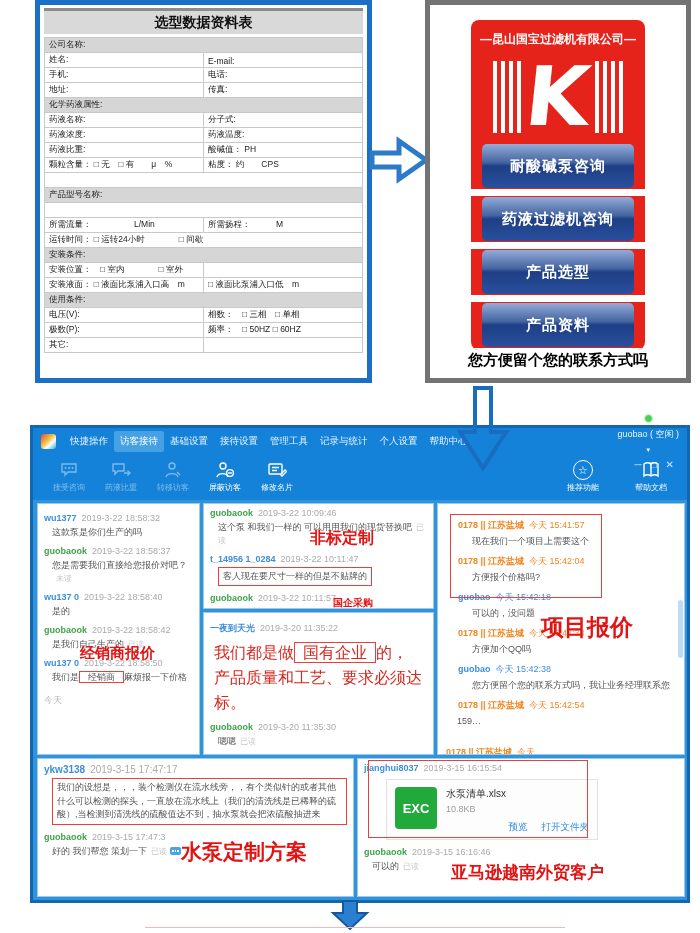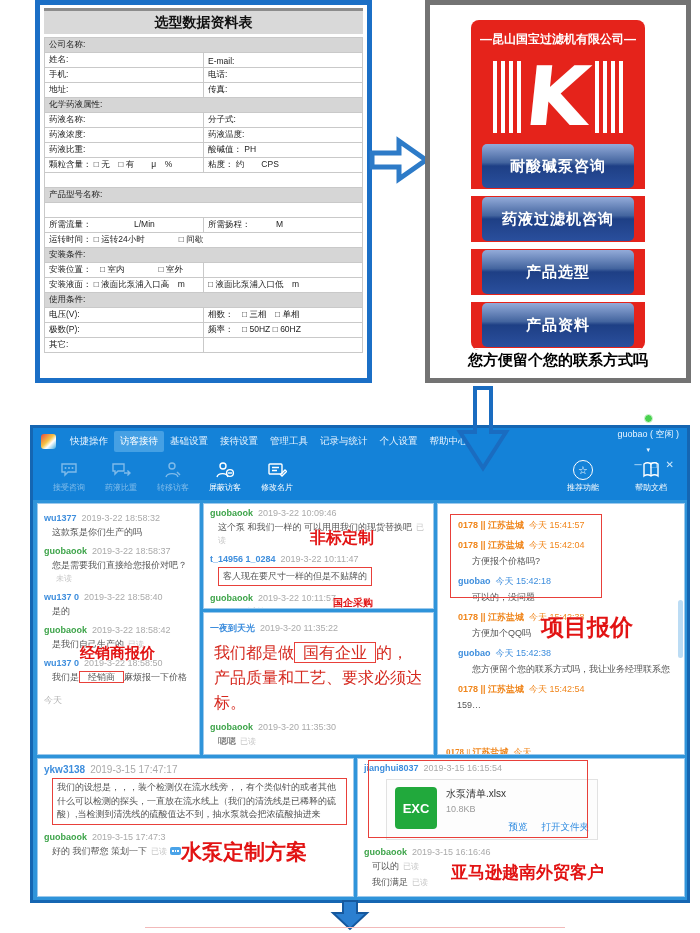--- a/index.html
+++ b/index.html
@@ -98,21 +98,21 @@
       radial-gradient(circle at 5.5px 4px,#fff 0.7px,transparent 1px),
       radial-gradient(circle at 8px 4px,#fff 0.7px,transparent 1px);}
   .boxed{border:1.5px solid #e8403a;padding:2px 4px;display:inline-block;}
   .inline-box{border:1.5px solid #e8403a;padding:0 8px;}
   .bigred{font-size:16px;color:#d5281e;line-height:1.55;margin:6px 4px 2px;
     font-family:"DejaVu Serif",serif;}
   .anno{position:absolute;color:#e21313;font-weight:bold;white-space:nowrap;z-index:20;
     text-shadow:0 0 2px #fff;}
   .redbox{position:absolute;border:1.5px solid #e8403a;z-index:15;pointer-events:none;}
   .vscroll{position:absolute;right:1px;top:96px;width:5px;height:58px;background:#bcdcf4;border-radius:3px;}
-  .clipped-msg{position:absolute;bottom:-5px;left:8px;font-family:Liberation Serif, serif;}
+  .clipped-msg{position:absolute;bottom:-5px;left:8px;}
 
   .file-card{border:1px solid #e2e2e2;background:#fdfdfd;width:212px;margin:6px 0 4px 22px;
     padding:7px 8px 5px;display:flex;gap:9px;box-sizing:border-box;}
   .exc-badge{width:42px;height:42px;background:#21a93c;border-radius:4px;color:#fff;flex:none;
     font-weight:bold;font-size:13px;display:flex;align-items:center;justify-content:center;}
   .file-info{flex:1;font-size:10px;color:#333;}
   .file-size{color:#9a9a9a;font-size:9px;margin-top:3px;}
   .file-actions{margin-top:7px;font-size:9.5px;color:#2f8be0;display:flex;gap:14px;justify-content:flex-end;}
   .file-actions span{cursor:pointer;}
 </style>
@@ -349,20 +349,21 @@
     <div class="panel" id="p-midbottom">
       <div class="mh"><span class="nm visitor">一夜到天光</span><span class="tm">2019-3-20 11:35:22</span></div>
       <div class="bigred"><span>我们都是做</span><span class="inline-box">国有企业</span><span>的，产品质量和工艺、要求必须达标。</span></div>
       <div class="mh"><span class="nm agent">guobaook</span><span class="tm">2019-3-20 11:35:30</span></div>
       <div class="mb"><span>嗯嗯</span><span class="tag">已读</span></div>
     </div>
 
     <div class="panel" id="p-right" style="padding-top:8px;">
       <div class="redbox" style="left:12px;top:10px;width:150px;height:82px;"></div>
       <div class="mh" style="margin-left:14px;"><span class="nm orange">0178 || 江苏盐城</span><span class="tm orange">今天 15:41:57</span></div>
+      <div class="mb indent" style="margin-left:28px;">现在我们一个项目上需要这个</div>
       <div class="mh" style="margin-left:14px;"><span class="nm orange">0178 || 江苏盐城</span><span class="tm orange">今天 15:42:04</span></div>
       <div class="mb indent" style="margin-left:28px;">方便报个价格吗?</div>
       <div class="mh" style="margin-left:14px;"><span class="nm visitor">guobao</span><span class="tm blue">今天 15:42:18</span></div>
       <div class="mb indent" style="margin-left:28px;">可以的，没问题</div>
       <div class="mh" style="margin-left:14px;"><span class="nm orange">0178 || 江苏盐城</span><span class="tm orange">今天 15:42:38</span></div>
       <div class="mb indent" style="margin-left:28px;">方便加个QQ吗</div>
       <div class="mh" style="margin-left:14px;"><span class="nm visitor">guobao</span><span class="tm blue">今天 15:42:38</span></div>
       <div class="mb indent" style="margin-left:28px;white-space:nowrap;">您方便留个您的联系方式吗，我让业务经理联系您</div>
       <div class="mh" style="margin-left:14px;"><span class="nm orange">0178 || 江苏盐城</span><span class="tm orange">今天 15:42:54</span></div>
       <div class="mb indent" style="margin-left:13px;">159…</div>
@@ -386,21 +387,20 @@
           <div>水泵清单.xlsx</div>
           <div class="file-size">10.8KB</div>
           <div class="file-actions">
             <span>预览</span>
             <span>打开文件夹</span>
           </div>
         </div>
       </div>
       <div class="mh"><span class="nm agent">guobaook</span><span class="tm">2019-3-15 16:16:46</span></div>
       <div class="mb"><span>可以的</span><span class="tag">已读</span></div>
-      <div class="mb"><span>我们满足</span><span class="tag">已读</span></div>
     </div>
 
     <div class="anno" style="left:277px;top:28px;font-size:16px;">非标定制</div>
     <div class="anno" style="left:300px;top:96px;font-size:10px;">国企采购</div>
     <div class="anno" style="left:47px;top:144px;font-size:15px;">经销商报价</div>
     <div class="anno" style="left:508px;top:112px;font-size:23px;">项目报价</div>
     <div class="anno" style="left:148px;top:338px;font-size:21px;">水泵定制方案</div>
     <div class="anno" style="left:418px;top:361px;font-size:17px;">亚马逊越南外贸客户</div>
   </div>
 </div>

